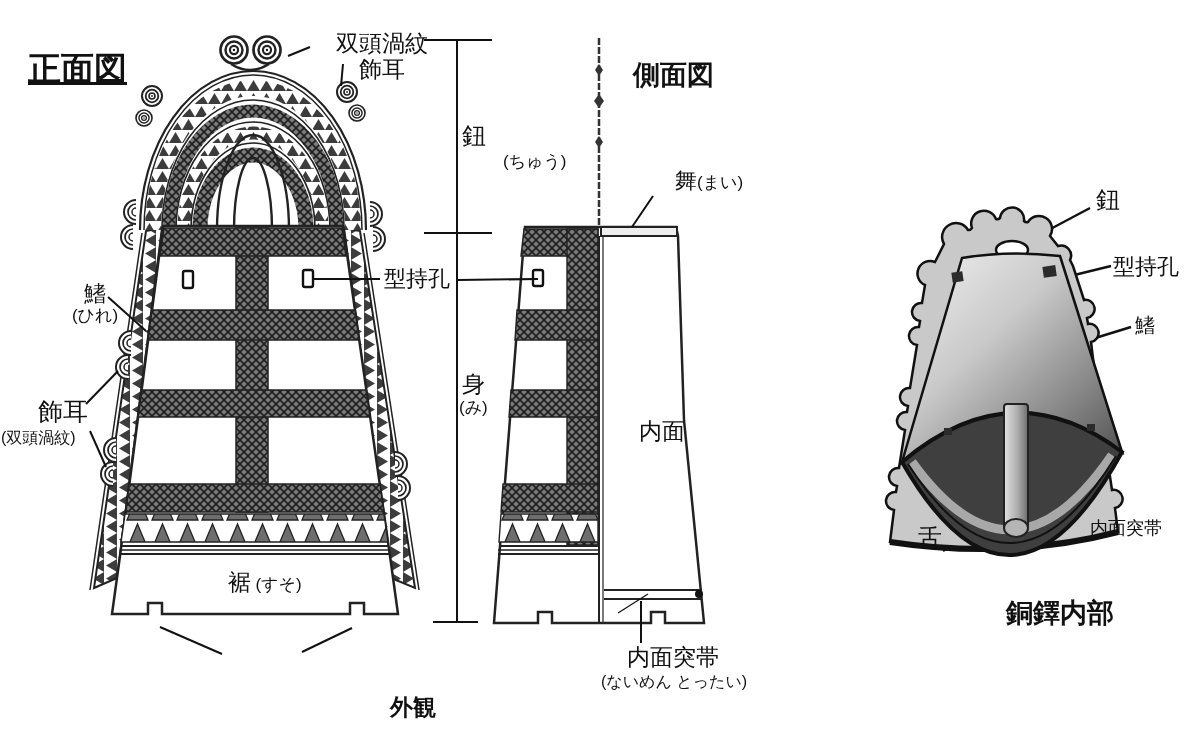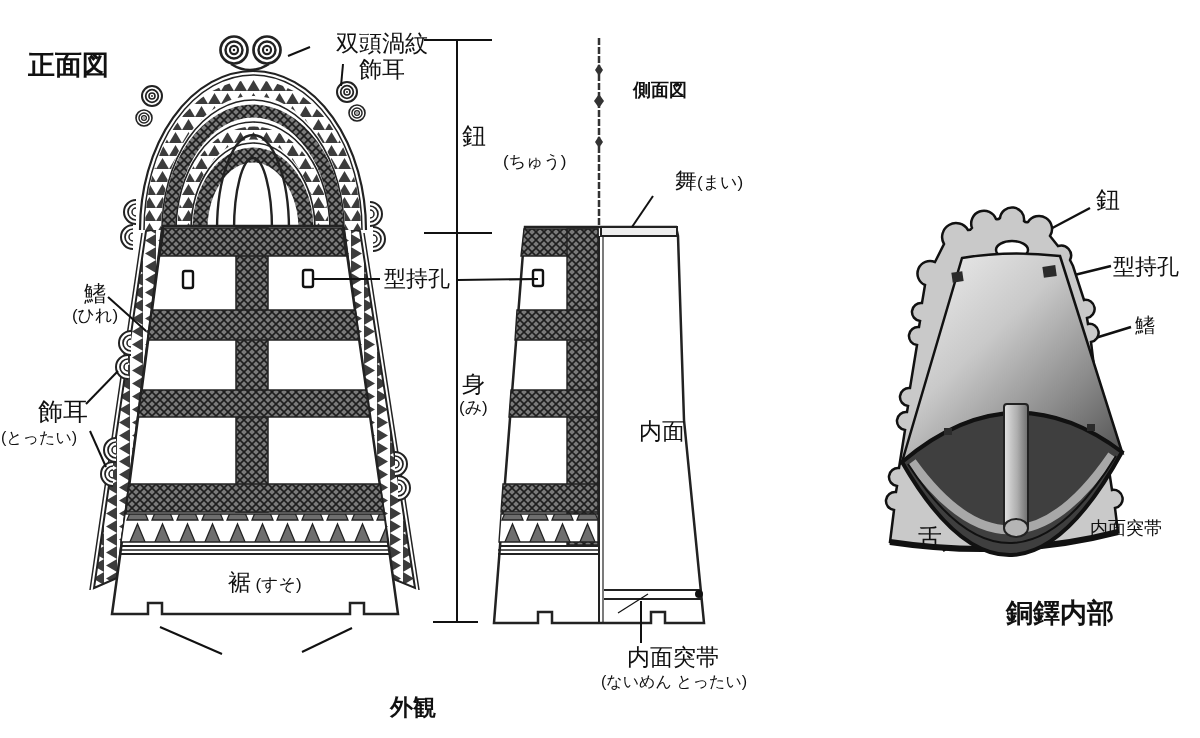--- a/index.html
+++ b/index.html
@@ -214,45 +214,45 @@
     <rect x="1004" y="404" width="24" height="124" rx="3" fill="url(#rodGrad)" stroke="#222" stroke-width="2"></rect>
     <ellipse cx="1016" cy="528" rx="12" ry="9" fill="#b5b5b5" stroke="#222" stroke-width="2"></ellipse>
 
     <rect x="952" y="272" width="11" height="10" fill="#2b2b2b" transform="rotate(-8 957 277)"></rect>
     <rect x="1043" y="266" width="13" height="11" fill="#2b2b2b" transform="rotate(-8 1049 271)"></rect>
     <rect x="944" y="428" width="8" height="7" fill="#2b2b2b"></rect>
     <rect x="1087" y="424" width="8" height="7" fill="#2b2b2b"></rect>
   </g>
 </svg>
 
-  <div class="lbl b" style="left:28px;top:50px;font-size:27px;">正面図</div>
+  <div class="lbl b" style="left:28px;top:50px;font-size:33px;text-decoration:underline;">正面図</div>
 
   <div class="lbl c" style="left:321px;top:30px;width:122px;font-size:23px;">
     <div>双頭渦紋</div>
     <div>飾耳</div>
   </div>
 
-  <div class="lbl b" style="left:633px;top:60px;font-size:18px;margin-top:20px;">側面図</div>
+  <div class="lbl b" style="left:633px;top:60px;font-size:27px;">側面図</div>
 
   <div class="lbl" style="left:462px;top:122px;font-size:24px;">鈕</div>
   <div class="lbl fur" style="left:455px;top:152px;margin-left:48px;">(ちゅう)</div>
 
   <div class="lbl" style="left:675px;top:168px;">
     <span class="kanji22">舞</span><span class="fur">(まい)</span>
   </div>
 
   <div class="lbl kanji22" style="left:384px;top:266px;">型持孔</div>
 
   <div class="lbl c" style="left:66px;top:281px;width:58px;">
     <div class="kanji22">鰭</div>
     <div class="fur">(ひれ)</div>
   </div>
 
   <div class="lbl" style="left:38px;top:397px;font-size:25px;">飾耳</div>
-  <div class="lbl fur16" style="left:1px;top:429px;">(とったい)</div>
+  <div class="lbl fur16" style="left:1px;top:429px;">(双頭渦紋)</div>
 
   <div class="lbl kanji23" style="left:462px;top:371px;">身</div>
   <div class="lbl fur" style="left:459px;top:398px;">(み)</div>
 
   <div class="lbl kanji23" style="left:626px;top:418px;margin-left:13px;">内面</div>
 
   <div class="lbl" style="left:228px;top:569px;">
     <span class="kanji23">裾</span> <span class="fur">(すそ)</span>
   </div>
 

